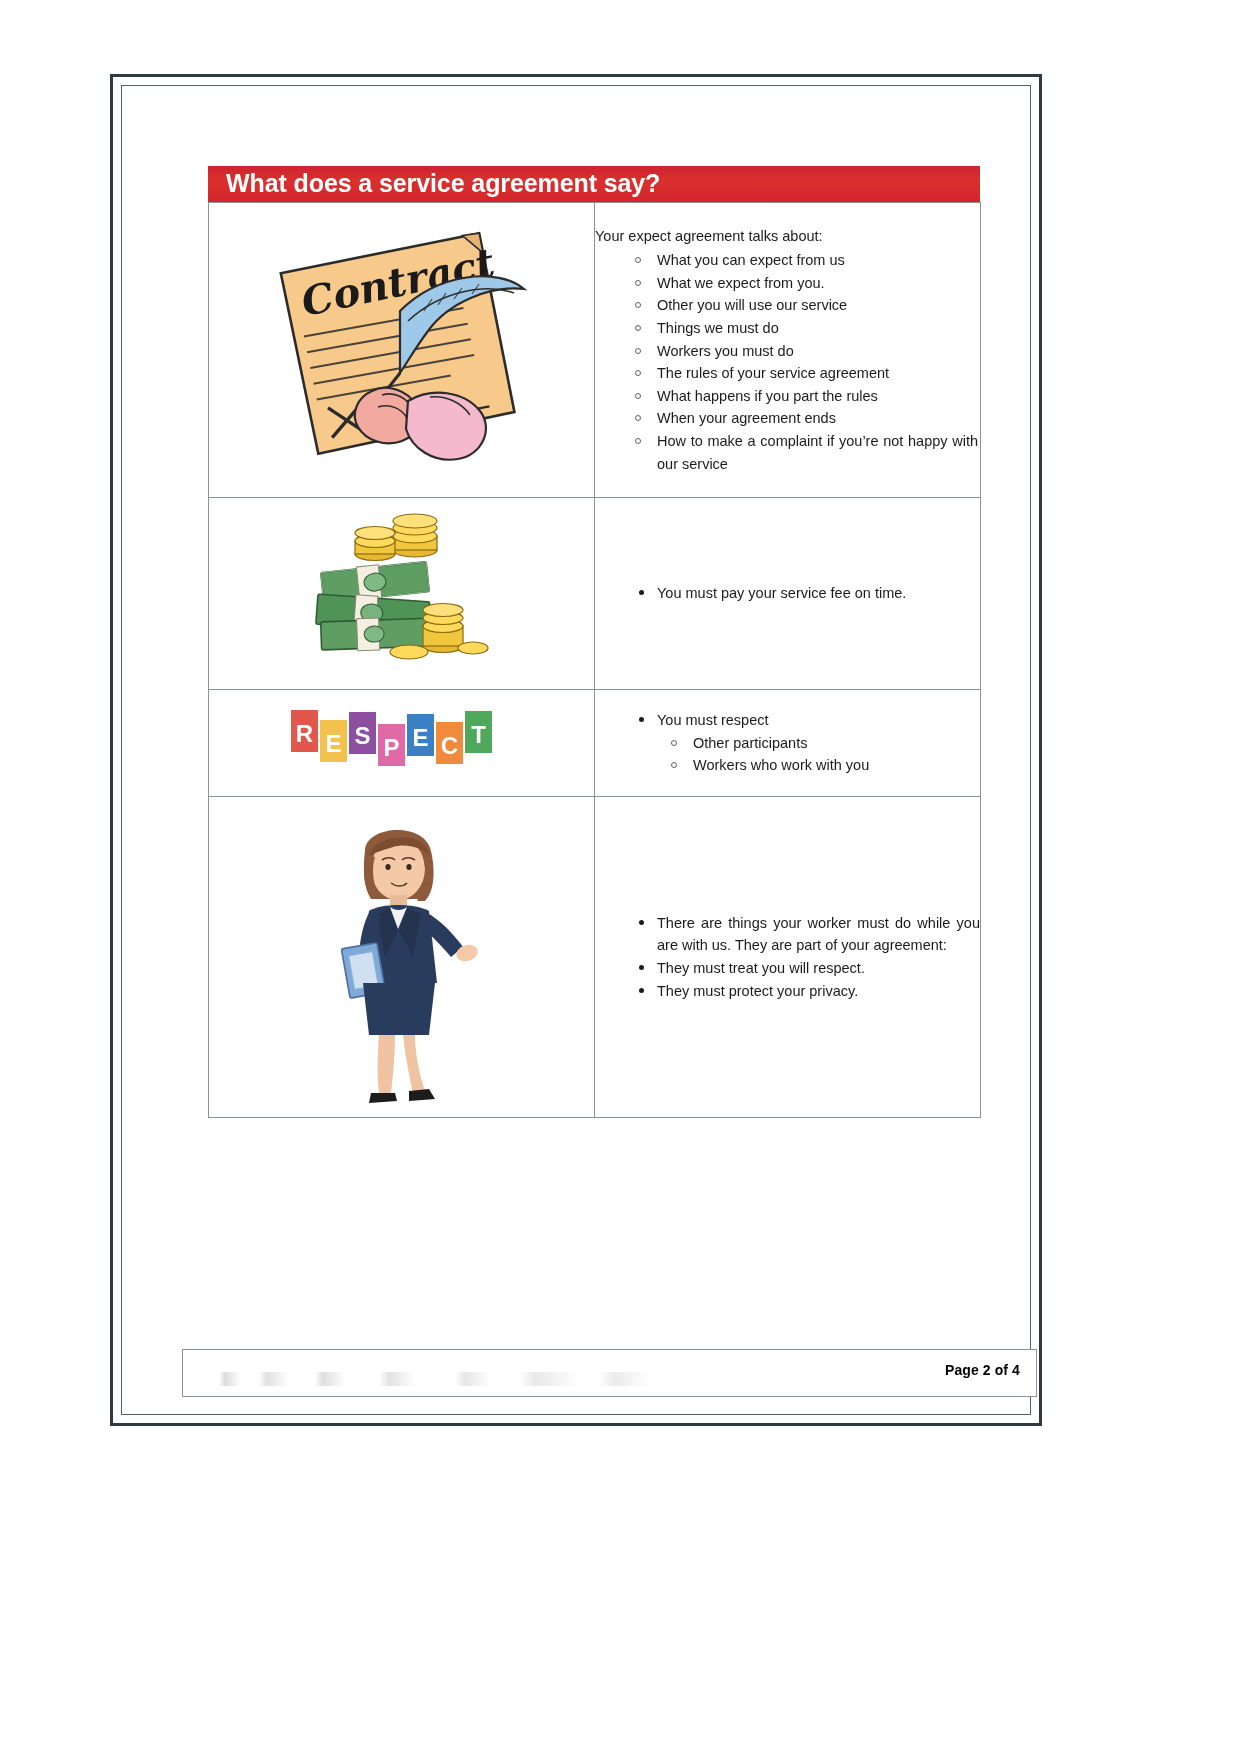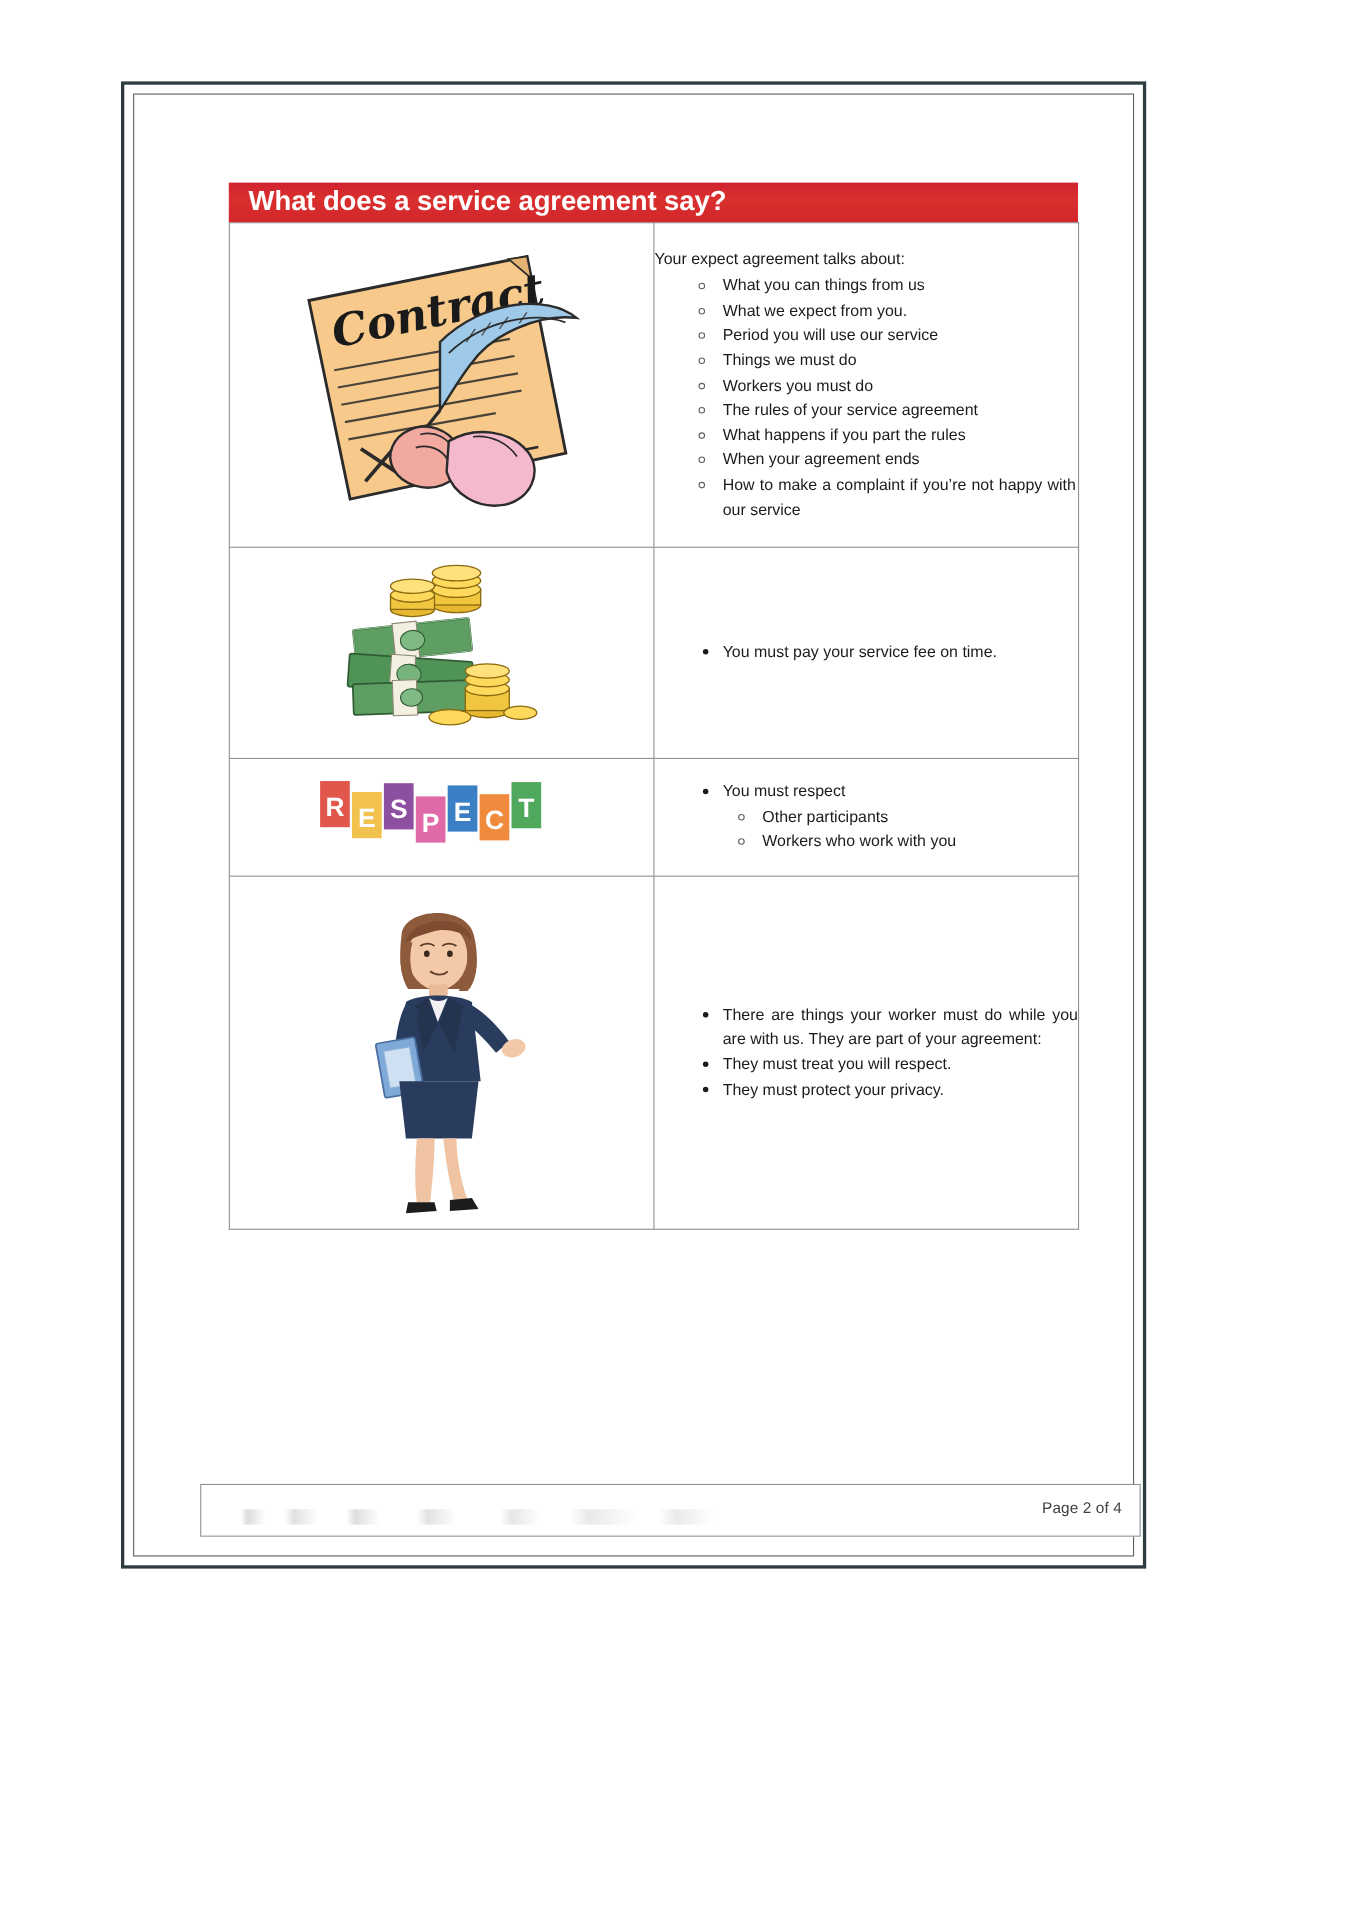--- a/index.html
+++ b/index.html
@@ -185,22 +185,22 @@
         rgba(120,120,120,0) 236px, rgba(120,120,120,0.6) 246px, rgba(120,120,120,0) 272px,
         rgba(120,120,120,0) 300px, rgba(120,120,120,0.55) 316px, rgba(120,120,120,0) 360px,
         rgba(120,120,120,0) 380px, rgba(120,120,120,0.5) 396px, rgba(120,120,120,0) 430px);
     filter: blur(0.6px);
   }
   .footer-page {
     position: absolute;
     right: 16px;
     top: 12px;
     font-size: 14px;
-    font-weight: normal;
-    color: #404040;
+    font-weight: bold;
+    color: #000000;
     letter-spacing: 0.1px;
   }
 
   
   .art-contract { width: 340px; height: 270px; display: block; margin: 12px auto; }
   .art-money    { width: 210px; height: 175px; display: block; margin: 8px auto; }
   .art-respect  { width: 230px; height: 90px;  display: block; margin: 8px auto; }
   .art-person   { width: 210px; height: 300px; display: block; margin: 10px auto; }
 </style>
 </head>
@@ -267,23 +267,23 @@
                 <g>
                   <path d="M176 186 C200 172, 232 176, 248 196 C262 214, 250 240, 226 244
                            C202 248, 180 234, 174 214 Z" fill="#f4b9cc" stroke="#2b2b2b" stroke-width="2.2"></path>
                   <path d="M198 182 C214 180, 230 188, 238 200" fill="none" stroke="#2b2b2b" stroke-width="1.5"></path>
                 </g>
               </svg>
             </td>
             <td class="txt-cell">
               <p class="lead">Your expect agreement talks about:</p>
               <ul class="o-list">
-                <li>What you can things from us</li>
+                <li>What you can expect from us</li>
                 <li>What we expect from you.</li>
-                <li>Period you will use our service</li>
+                <li>Other you will use our service</li>
                 <li>Things we must do</li>
                 <li>Workers you must do</li>
                 <li>The rules of your service agreement</li>
                 <li>What happens if you part the rules</li>
                 <li>When your agreement ends</li>
                 <li class="justify">How to make a complaint if you’re not happy with our service</li>
               </ul>
             </td>
           </tr>
 

